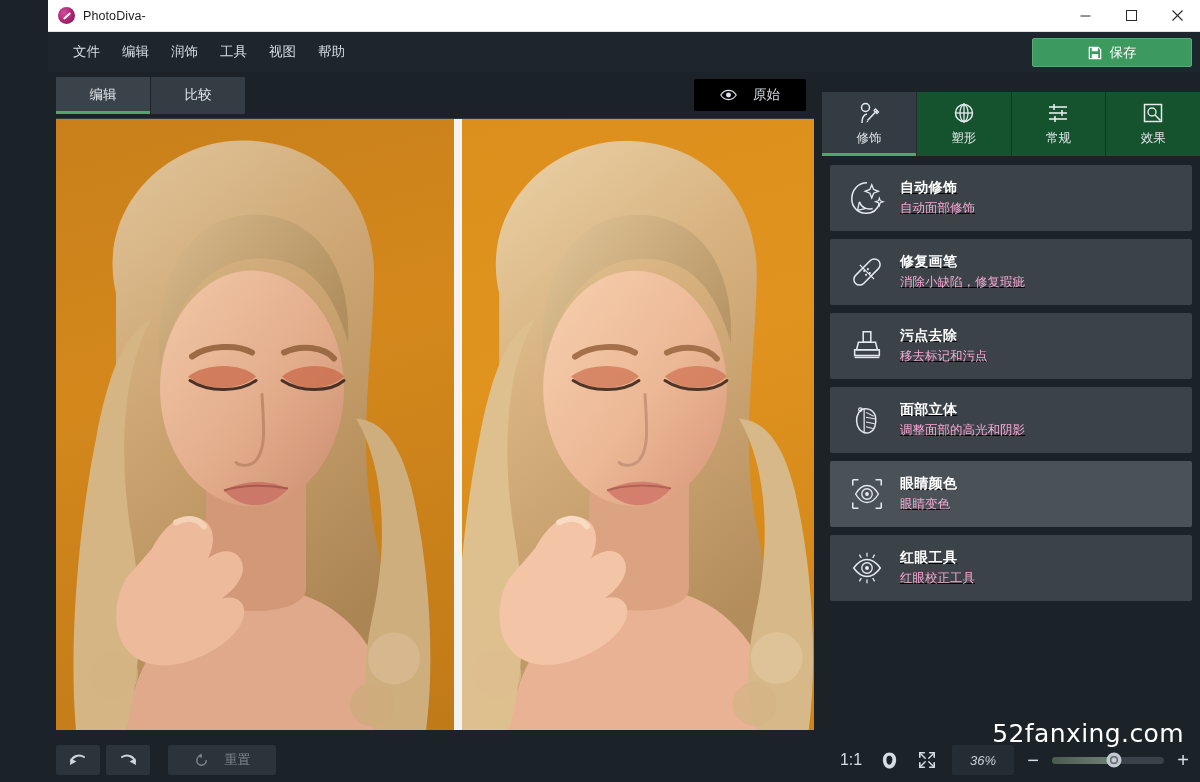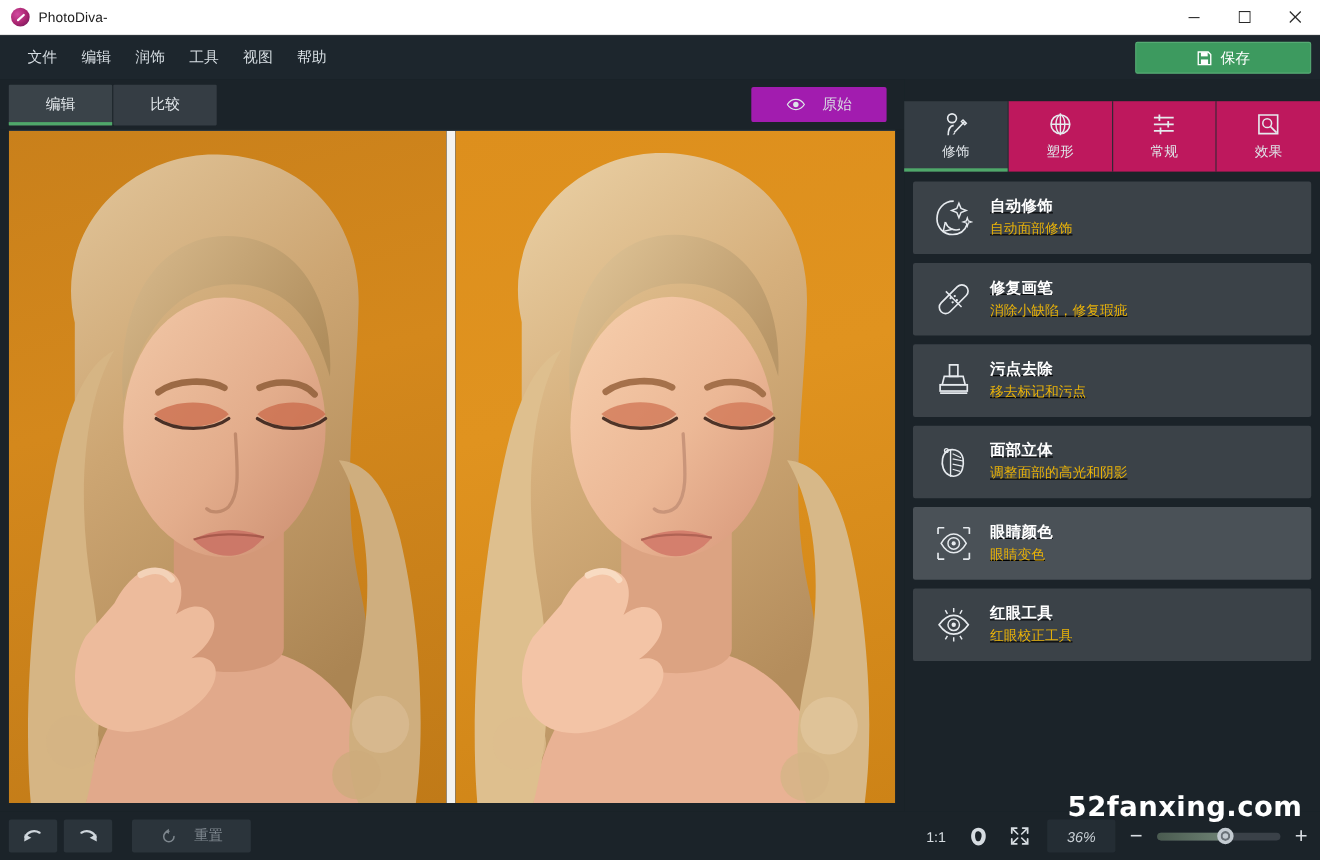--- a/index.html
+++ b/index.html
@@ -6,21 +6,21 @@
   html, body {
     width: 1200px; height: 782px;
     overflow: hidden;
     font-family: "Liberation Sans", "DejaVu Sans", sans-serif;
     background: #1b2329;
   }
   .app {
     position: relative;
     width: 1200px; height: 782px;
     background: #1b2329;
-    display: flex; flex-direction: column;
+    display: flex; flex-direction: column; padding-left: 48px;
   }
 
   
   .titlebar {
     height: 32px; min-height: 32px;
     background: #ffffff;
     display: flex; align-items: center;
     border-bottom: 1px solid #e2e2e2;
   }
   .titlebar-left { display: flex; align-items: center; gap: 8px; padding-left: 10px; }
@@ -93,22 +93,22 @@
     position: relative;
     border-radius: 1px;
   }
   .mode-tab.active { background: #3a4349; }
   .mode-tab.active::after {
     content:""; position: absolute; left: 0; right: 0; bottom: 0; height: 3px;
     background: #4fa86a;
   }
   .subbar-spacer { flex: 1; }
   .orig-btn {
-    width: 123px; height: 32px;
-    background: #a21caf;
+    width: 112px; height: 32px;
+    background: #000000;
     display: flex; align-items: center; justify-content: center; gap: 16px;
     color: #d8dee3; font-size: 13.5px;
     border-radius: 2px;
     margin-right: 8px;
   }
   .eye-ico { width: 17px; height: 12px; display: block; }
 
   
   .canvas-wrap {
     flex: 1; min-height: 0;
@@ -147,21 +147,21 @@
     display: flex; flex-direction: column; margin-top: 20px;
   }
   .panel-tabs {
     height: 64px; min-height: 64px;
     display: flex;
     background: #1b2329;
     padding-top: 0;
   }
   .ptab {
     flex: 1;
-    background: #be185d;
+    background: #14532d;
     border-right: 1px solid #232b31;
     display: flex; flex-direction: column;
     align-items: center; justify-content: center;
     gap: 5px;
     position: relative;
     color: #dfe4e8;
   }
   .ptab:last-child { border-right: none; }
   .ptab.active { background: #343c43; }
   .ptab.active::after {
@@ -183,21 +183,21 @@
     border-radius: 2px;
     display: flex; align-items: center;
     gap: 14px;
     padding-left: 18px;
     text-decoration: underline;
   }
   .tool-item.selected { background: #4a5157; }
   .tool-item .t-ico { width: 38px; height: 38px; flex: 0 0 38px; display:block; color:#e6eaee; }
   .tool-text { display: flex; flex-direction: column; gap: 3px; }
   .t-title { font-size: 14px; color: #ffffff; font-weight: bold; letter-spacing:.3px; }
-  .t-sub { font-size: 12.5px; color: #eab308; }
+  .t-sub { font-size: 12.5px; color: #f9a8d4; }
 
   
   .bottombar {
     height: 44px; min-height: 44px;
     background: #1b2329;
     border-top: 1px solid #2b3views;
     display: flex; align-items: center;
     padding: 0 8px;
     position: relative;
   }
@@ -216,21 +216,21 @@
     display: flex; align-items: center; justify-content: center;
     gap: 16px;
     color: #7e878e; font-size: 13px;
     margin-left: 12px;
   }
   .bb-spacer { flex: 1; }
   .zoom-group { display: flex; align-items: center; gap: 0px; }
   .zoom-ctl {
     width: 38px; height: 30px;
     display: flex; align-items: center; justify-content: center;
-    color: #d6dce1; font-size: 13px; text-align: center;
+    color: #d6dce1; font-size: 16px; text-align: center;
   }
   .zoom-pct {
     width: 62px; height: 30px;
     background: #242d34;
     display: flex; align-items: center; justify-content: center;
     color: #c9d0d6; font-size: 13px;
     border-radius: 2px;
     margin: 0 10px 0 6px;
     font-style: italic;
   }
@@ -257,21 +257,21 @@
     transform: translate(-50%,-50%);
     border-radius: 50%;
     background: #c3cbd1;
     border: 3px solid #c3cbd1;
     box-shadow: inset 0 0 0 2px #6a7278;
   }
   .watermark {
     position: absolute; right: 16px; bottom: 34px;
     color: #ffffff;
     font-family: "DejaVu Sans", sans-serif;
-    font-size: 25px; font-weight: bold;
+    font-size: 25px; font-weight: normal;
     letter-spacing: .4px;
   }
 </style>
 </head>
 <body>
 
 <div class="app">
 
   <div class="titlebar">
     <div class="titlebar-left">

